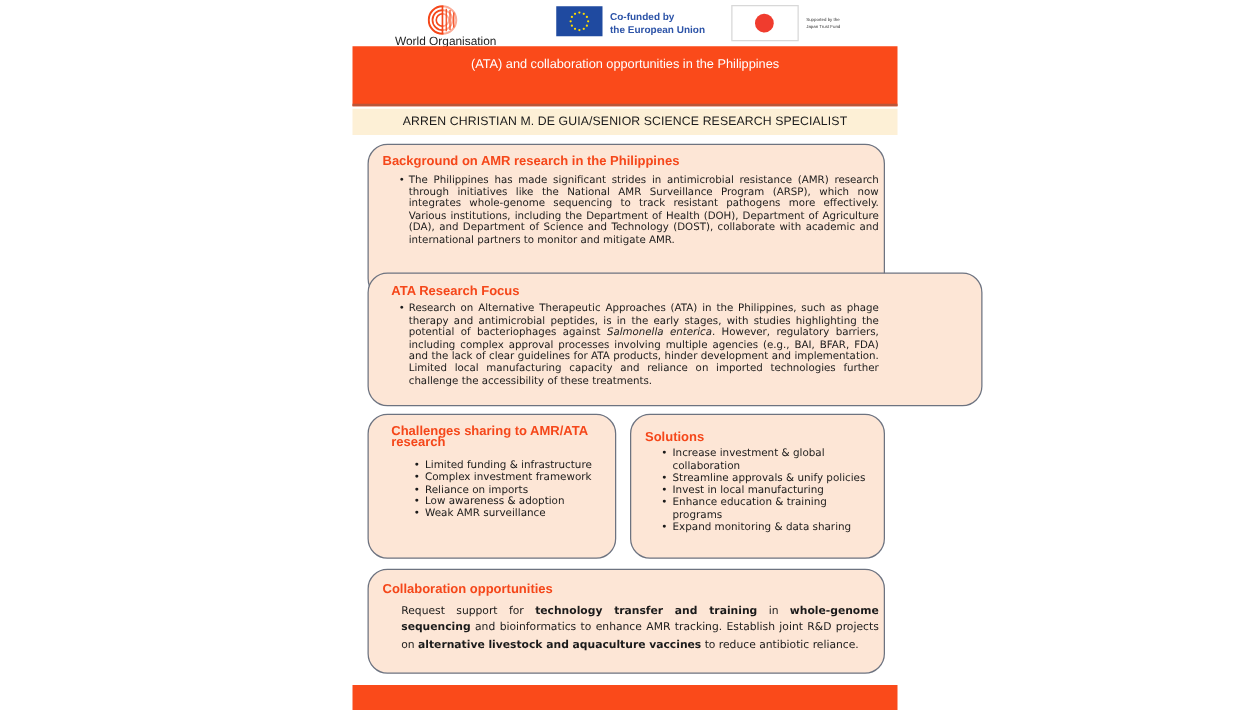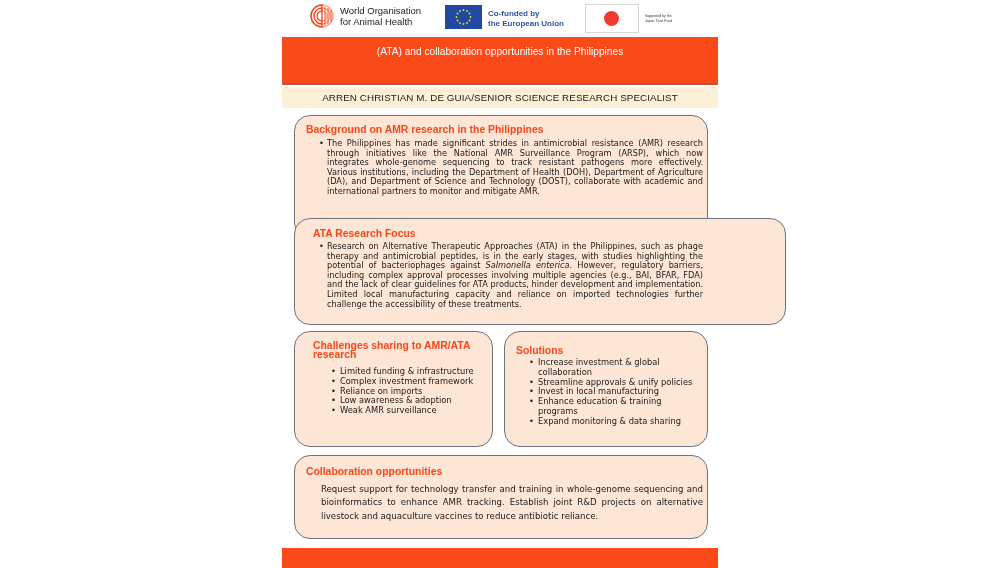--- a/index.html
+++ b/index.html
@@ -24,21 +24,21 @@
     }
     
     .logos {
       position: absolute;
       left: 0; top: 0;
       width: 436px; height: 36px;
     }
     .logo-woah {
       position: absolute;
       left: 28px; top: 4px;
-      display: flex; align-items: center;
+      display: flex; align-items: center; flex-direction: column;
     }
     .woah-mark {
       width: 24px; height: 24px;
       position: relative;
     }
     .woah-text {
       margin-left: 6px;
       font-size: 9.5px;
       line-height: 11px;
       color: #222;
@@ -148,21 +148,21 @@
       line-height: 9.8px;
       color: #1a1a1a;
     }
     .bullet-list li {
       display: flex;
     }
     .bullet-list li .dot {
       width: 9px;
       flex: none;
     }
-    .bold { font-weight: normal; }
+    .bold { font-weight: bold; }
     .ital { font-style: italic; }
 
     #box-background { left: 12px; top: 115px; width: 414px; height: 124px; }
     #box-background .box-title { position: absolute; left: 11px; top: 8px; }
     #box-background .box-body { position: absolute; left: 24px; top: 23px; width: 384px; }
 
     #box-ata { left: 12px; top: 218px; width: 492px; height: 107px; }
     #box-ata .box-title { position: absolute; left: 18px; top: 9px; }
     #box-ata .box-body { position: absolute; left: 24px; top: 23px; width: 384px; }
 

